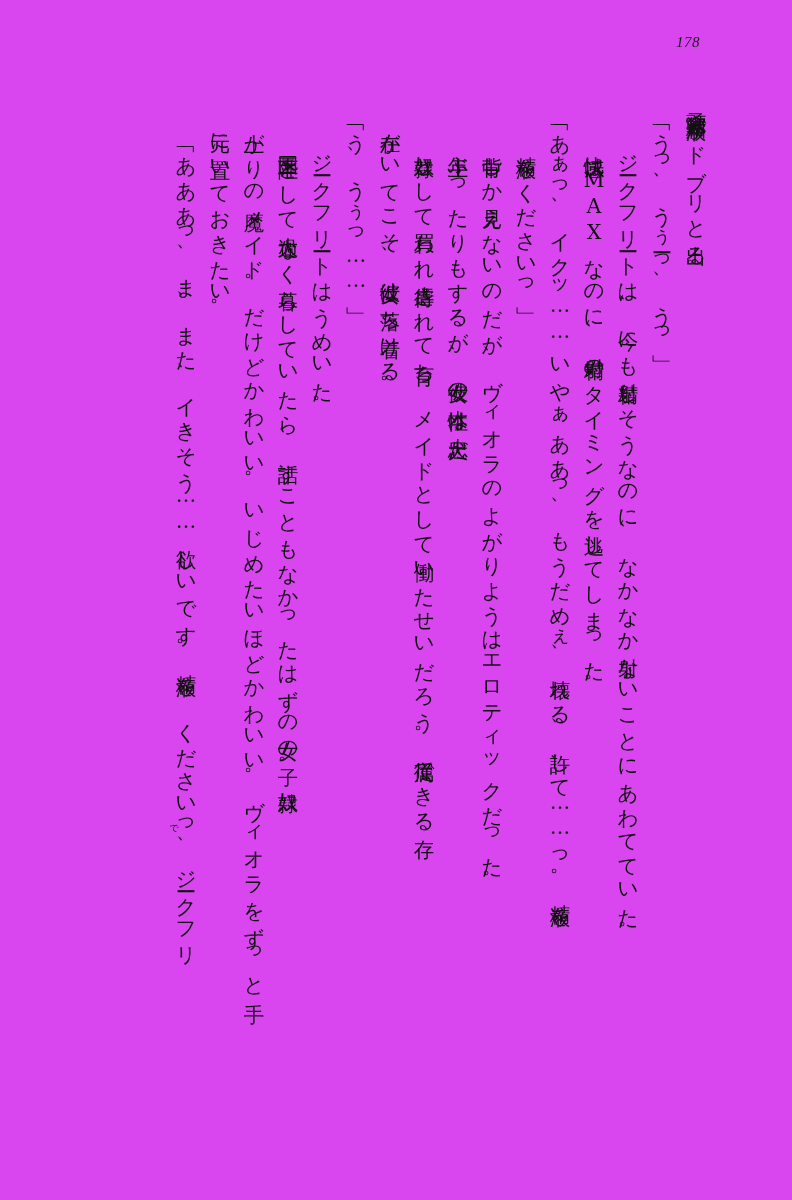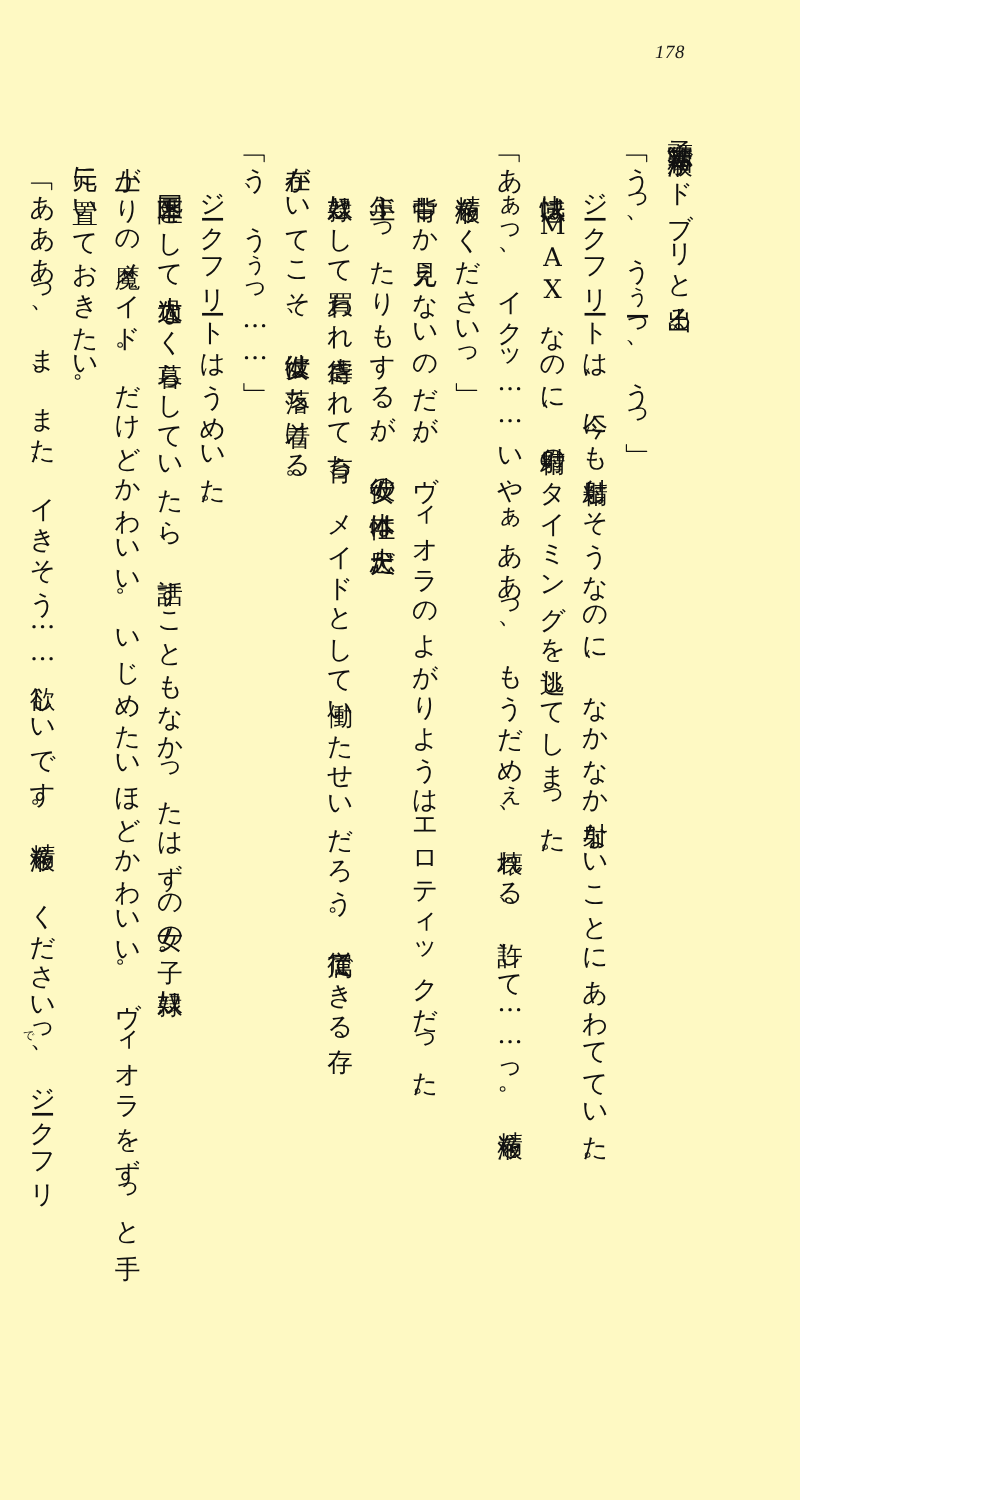--- a/index.html
+++ b/index.html
@@ -6,23 +6,23 @@
     margin: 0;
     padding: 0;
     background: #ffffff;
   }
   body {
     font-family: "Liberation Serif", "DejaVu Serif", serif;
     color: #111111;
   }
   #page {
     position: relative;
-    width: 640px;
+    width: 792px;
     height: 1200px;
-    background: #fef9c3;
+    background: #d946ef;
     overflow: hidden;
     box-sizing: border-box;
   }
   
   #page-number {
     position: absolute;
     top: 34px;
     right: 92px;
     font-family: "Liberation Serif", "DejaVu Serif", serif;
     font-style: italic;

